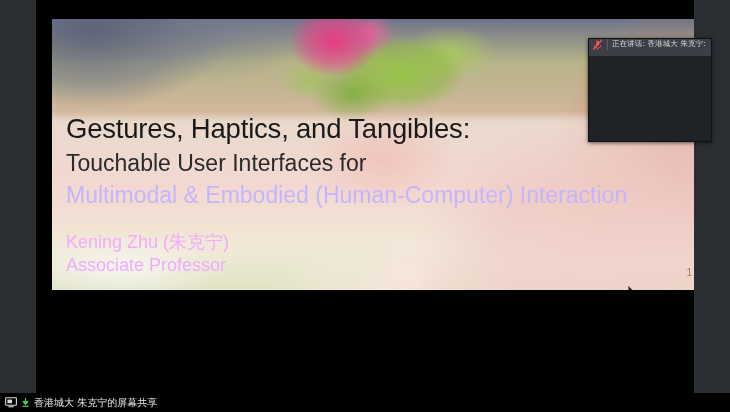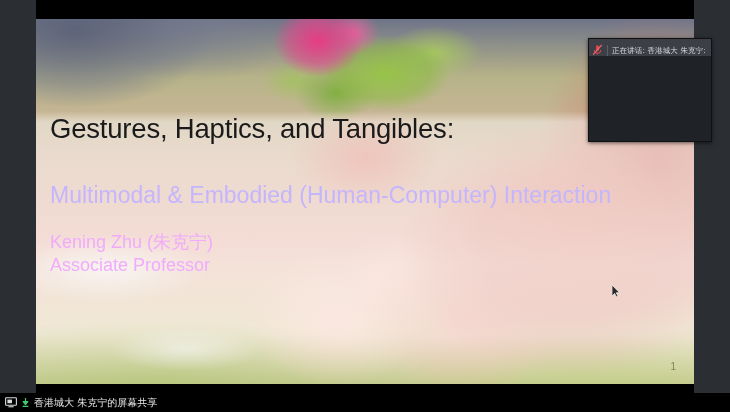--- a/index.html
+++ b/index.html
@@ -34,22 +34,22 @@
     background:#000; z-index:4;
   }
   .letterbox-bottom {
     position:absolute; left:36px; top:384px; width:658px; height:9px;
     background:#000; z-index:4;
   }
 
   
   .slide-area {
     position:absolute;
-    left:36px; top:19px;
-    width:658px; height:365px;
+    left:52px; top:19px;
+    width:658px; height:271px;
     overflow:hidden;
     z-index:2;
   }
 
   
   .photo {
     position:absolute; inset:0;
     background-color:#c9b68f;
     background-image:
       
@@ -139,21 +139,21 @@
     left:588px; top:38px;
     width:124px; height:104px;
     background:#1f2227;
     border:1px solid #111;
     z-index:8;
     box-shadow:0 1px 4px rgba(0,0,0,.6);
   }
   .video-header {
     height:17px;
     background:#3c4046;
-    display:flex; align-items:flex-end;
+    display:flex; align-items:flex-start;
     padding:0 3px;
     gap:4px;
     overflow:hidden;
   }
   .mic-muted-icon { width:11px; height:12px; flex:0 0 auto; }
   .video-header-divider {
     width:1px; height:11px; background:#5a5f66; flex:0 0 auto;
   }
   .video-header-text {
     font-size:7.5px; color:#d6d8da; white-space:nowrap;
@@ -227,20 +227,21 @@
   <div class="rail rail-right"></div>
   <div class="letterbox-top"></div>
   <div class="letterbox-bottom"></div>
 
   <div class="slide-area">
     <div class="photo"></div>
     <div class="text-wash"></div>
 
     <div class="slide-text">
       <div class="title-main">Gestures, Haptics, and Tangibles:</div>
+      <div class="title-sub1">Touchable User Interfaces for</div>
       <div class="title-sub2">Multimodal &amp; Embodied (Human-Computer) Interaction</div>
 
       <div class="byline l1">Kening Zhu (朱克宁)</div>
       <div class="byline l2">Associate Professor</div>
 
       <div class="slide-number">1</div>
     </div>
 
     <svg class="cursor" viewBox="0 0 8 12">
       <polygon points="0,0 0,11 2.6,8.4 4.4,11.8 6,11 4.2,7.8 7.4,7.6" fill="#2a2a2a" stroke="#f2f2f2" stroke-width="0.7"></polygon>

